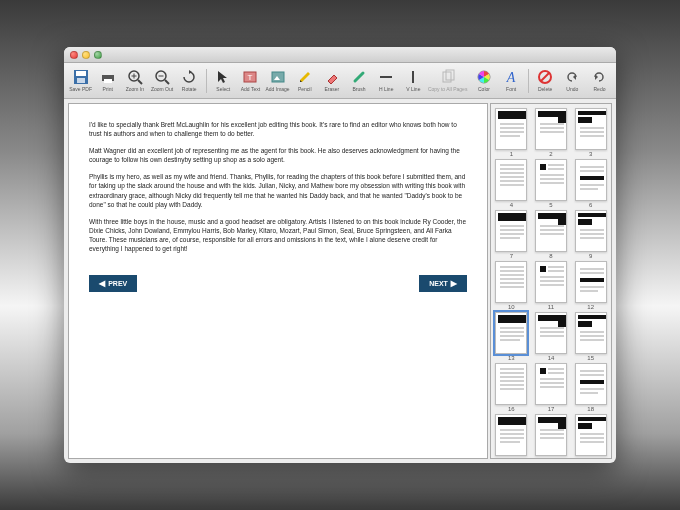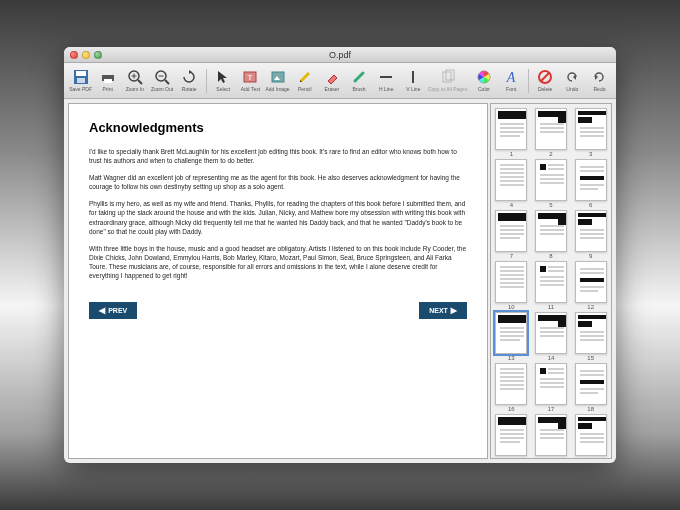--- a/index.html
+++ b/index.html
@@ -89,21 +89,20 @@
 </head>
 <body>
 
 <div class="window">
   <div class="titlebar">
     <div class="traffic">
       <div class="tl red"></div>
       <div class="tl yellow"></div>
       <div class="tl green"></div>
     </div>
-    <div class="wtitle">O.pdf</div>
   </div>
 
   <div class="toolbar">
     <div class="tbtn">
       <span class="ic">
           <svg width="16" height="16">
             <rect x="1" y="1" width="14" height="14" fill="#3b6fa8"></rect>
             <rect x="3" y="2" width="10" height="5" fill="#fff"></rect>
             <rect x="4" y="9" width="8" height="5" fill="#c9d8ea"></rect>
           </svg>
@@ -275,21 +274,20 @@
             <path d="M4 8 A4 4 0 1 1 8 12" fill="none" stroke="#555" stroke-width="1.5"></path>
             <polygon points="4,5 4,11 1,8" fill="#555" transform="rotate(180 4 8)"></polygon>
           </svg>
         </span>
       <span class="lbl">Redo</span>
     </div>
   </div>
 
   <div class="content-row">
     <div class="page-view">
-      <h2>Acknowledgments</h2>
       <p>I'd like to specially thank Brett McLaughlin for his excellent job editing this book. It's rare to find an editor who knows both how to trust his authors and when to challenge them to do better.</p>
       <p>Matt Wagner did an excellent job of representing me as the agent for this book. He also deserves acknowledgment for having the courage to follow his own destinyby setting up shop as a solo agent.</p>
       <p>Phyllis is my hero, as well as my wife and friend. Thanks, Phyllis, for reading the chapters of this book before I submitted them, and for taking up the slack around the house and with the kids. Julian, Nicky, and Mathew bore my obsession with writing this book with extraordinary grace, although Nicky did frequently tell me that he wanted his Daddy back, and that he wanted "Daddy's book to be done" so that he could play with Daddy.</p>
       <p>With three little boys in the house, music and a good headset are obligatory. Artists I listened to on this book include Ry Cooder, the Dixie Chicks, John Dowland, Emmylou Harris, Bob Marley, Kitaro, Mozart, Paul Simon, Seal, Bruce Springsteen, and Ali Farka Toure. These musicians are, of course, responsible for all errors and omissions in the text, while I alone deserve credit for everything I happened to get right!</p>
       <div class="navbtns">
         <div class="navbtn">
           <span class="arrow">◀</span>
           <span>PREV</span>
         </div>
         <div class="navbtn">

